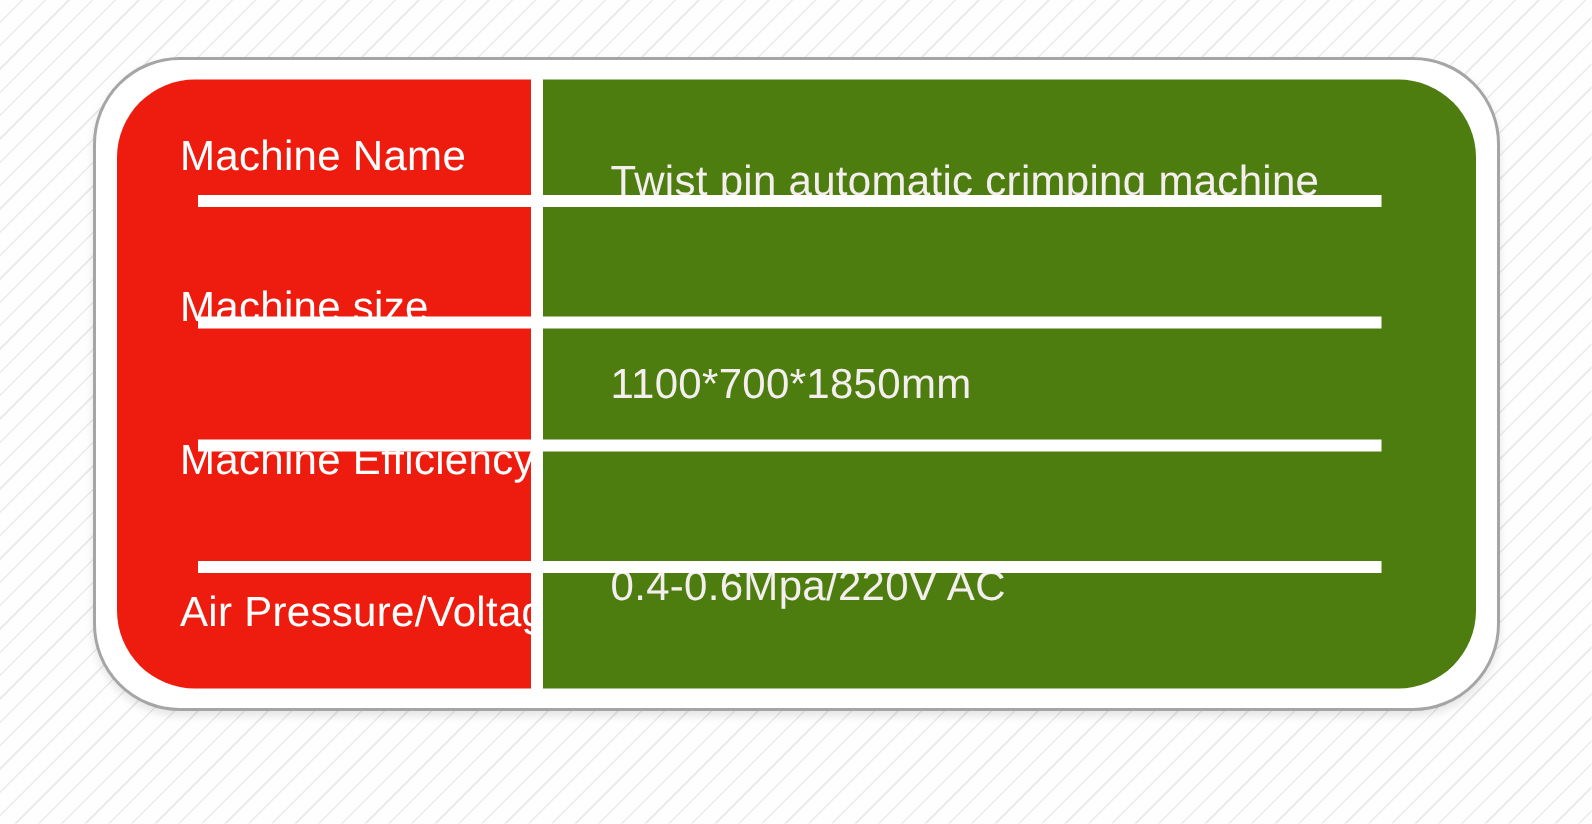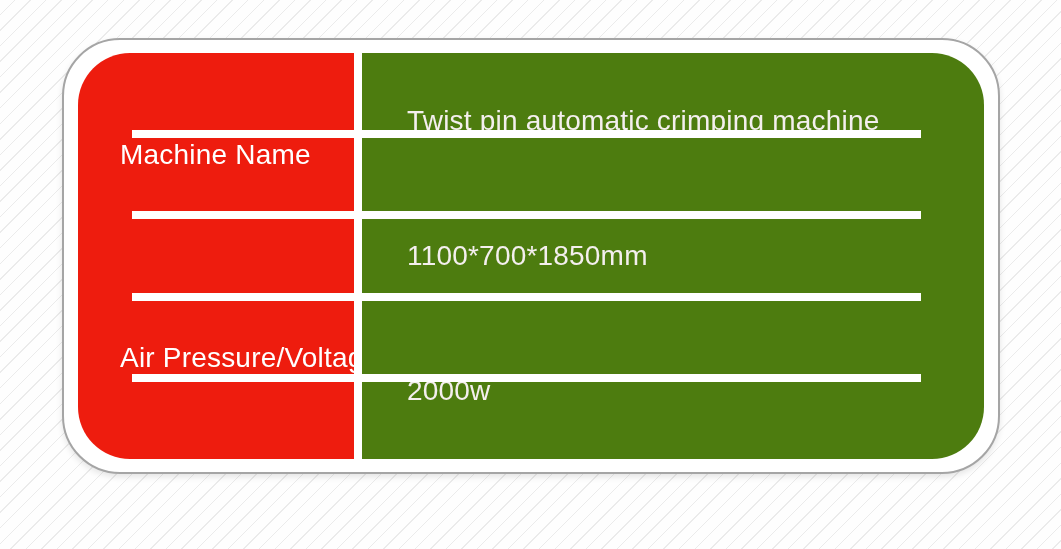--- a/index.html
+++ b/index.html
@@ -94,29 +94,31 @@
   .divider.d4 { top: calc(80% - 4px); }
 </style>
 </head>
 <body>
 
 <div class="spec-card">
   <div class="card-inner">
 
     <div class="col-labels">
       <div class="cell label-cell">Machine Name</div>
+      <div class="cell label-cell">Machine size</div>
+      <div class="cell label-cell">Machine Efficiency</div>
       <div class="cell label-cell">Air Pressure/Voltage</div>
     </div>
 
     <div class="col-gap"></div>
 
     <div class="col-values">
       <div class="cell value-cell">Twist pin automatic crimping machine</div>
       <div class="cell value-cell">1100*700*1850mm</div>
-      <div class="cell value-cell">2000w</div>
+      <div class="cell value-cell">0.4-0.6Mpa/220V AC</div>
     </div>
 
     <div class="divider d1"></div>
     <div class="divider d2"></div>
     <div class="divider d3"></div>
     <div class="divider d4"></div>
 
   </div>
 </div>
 

